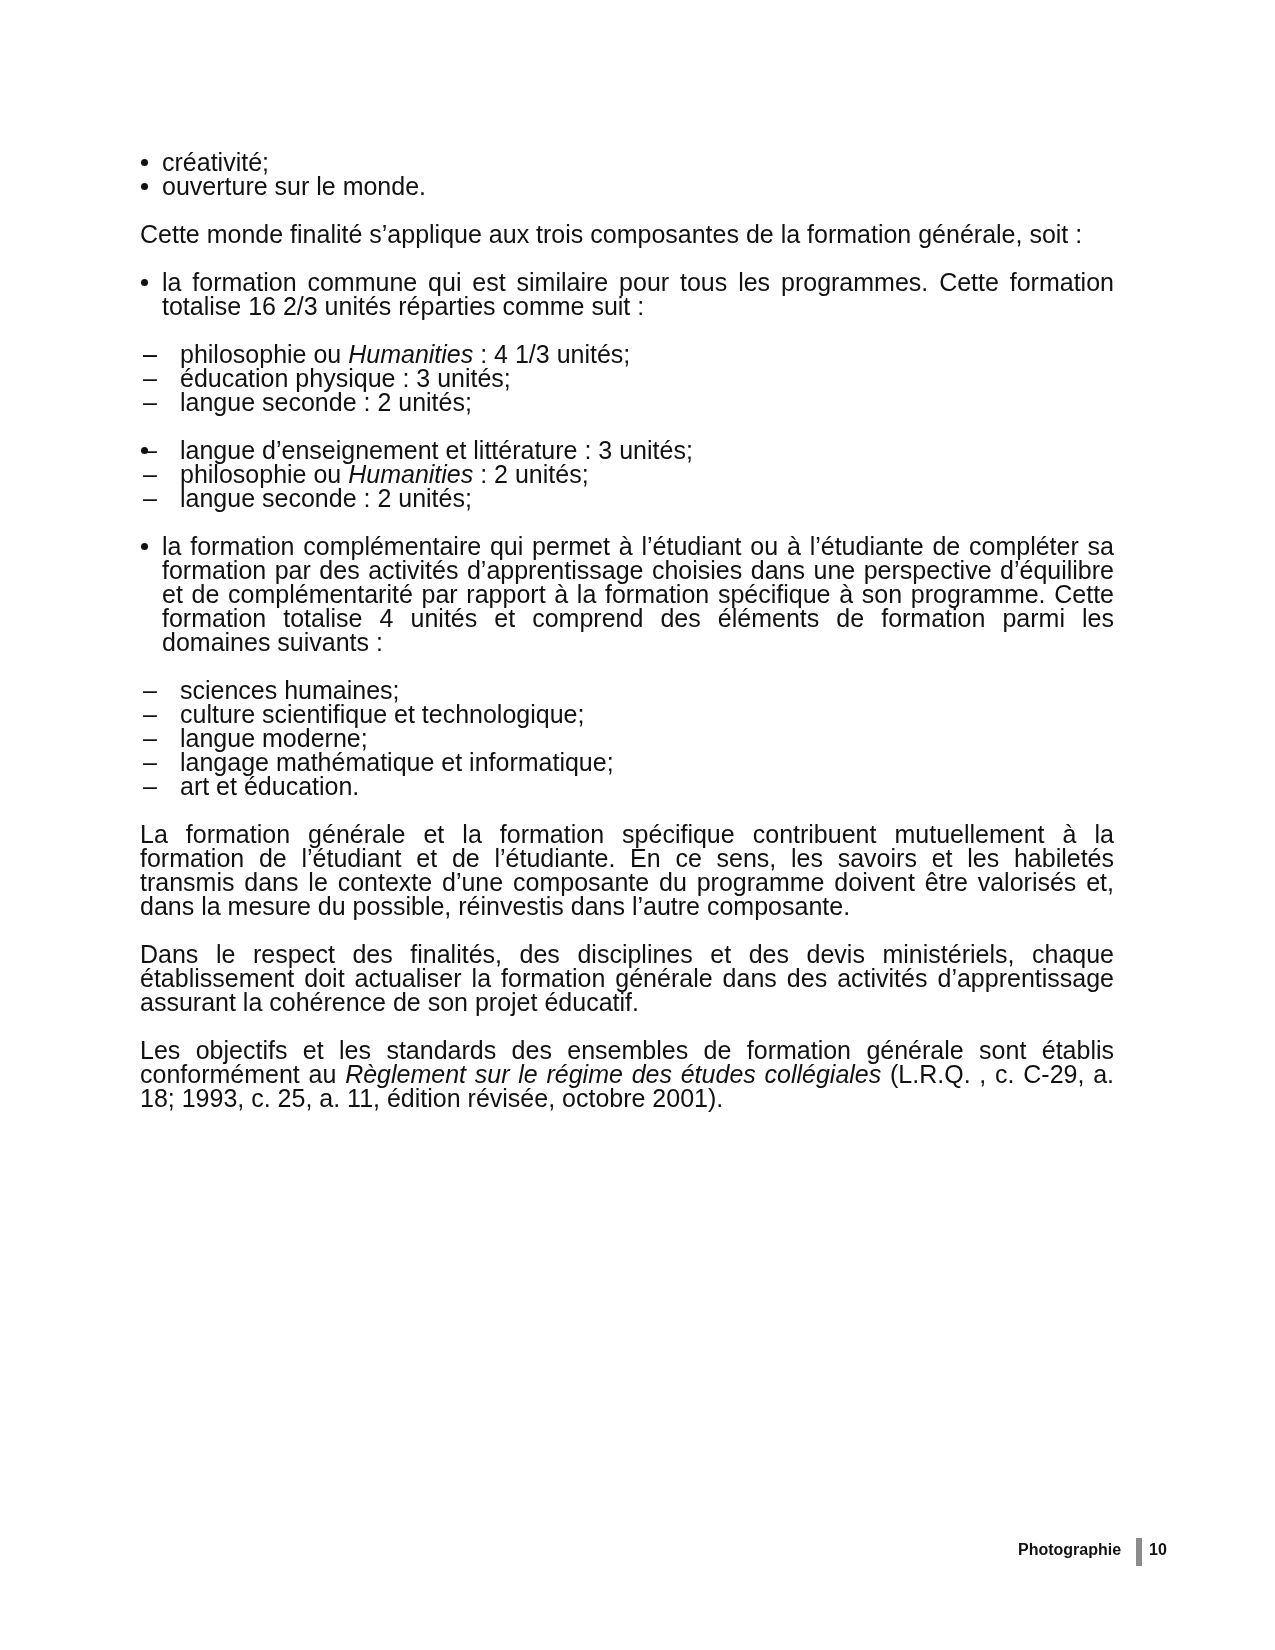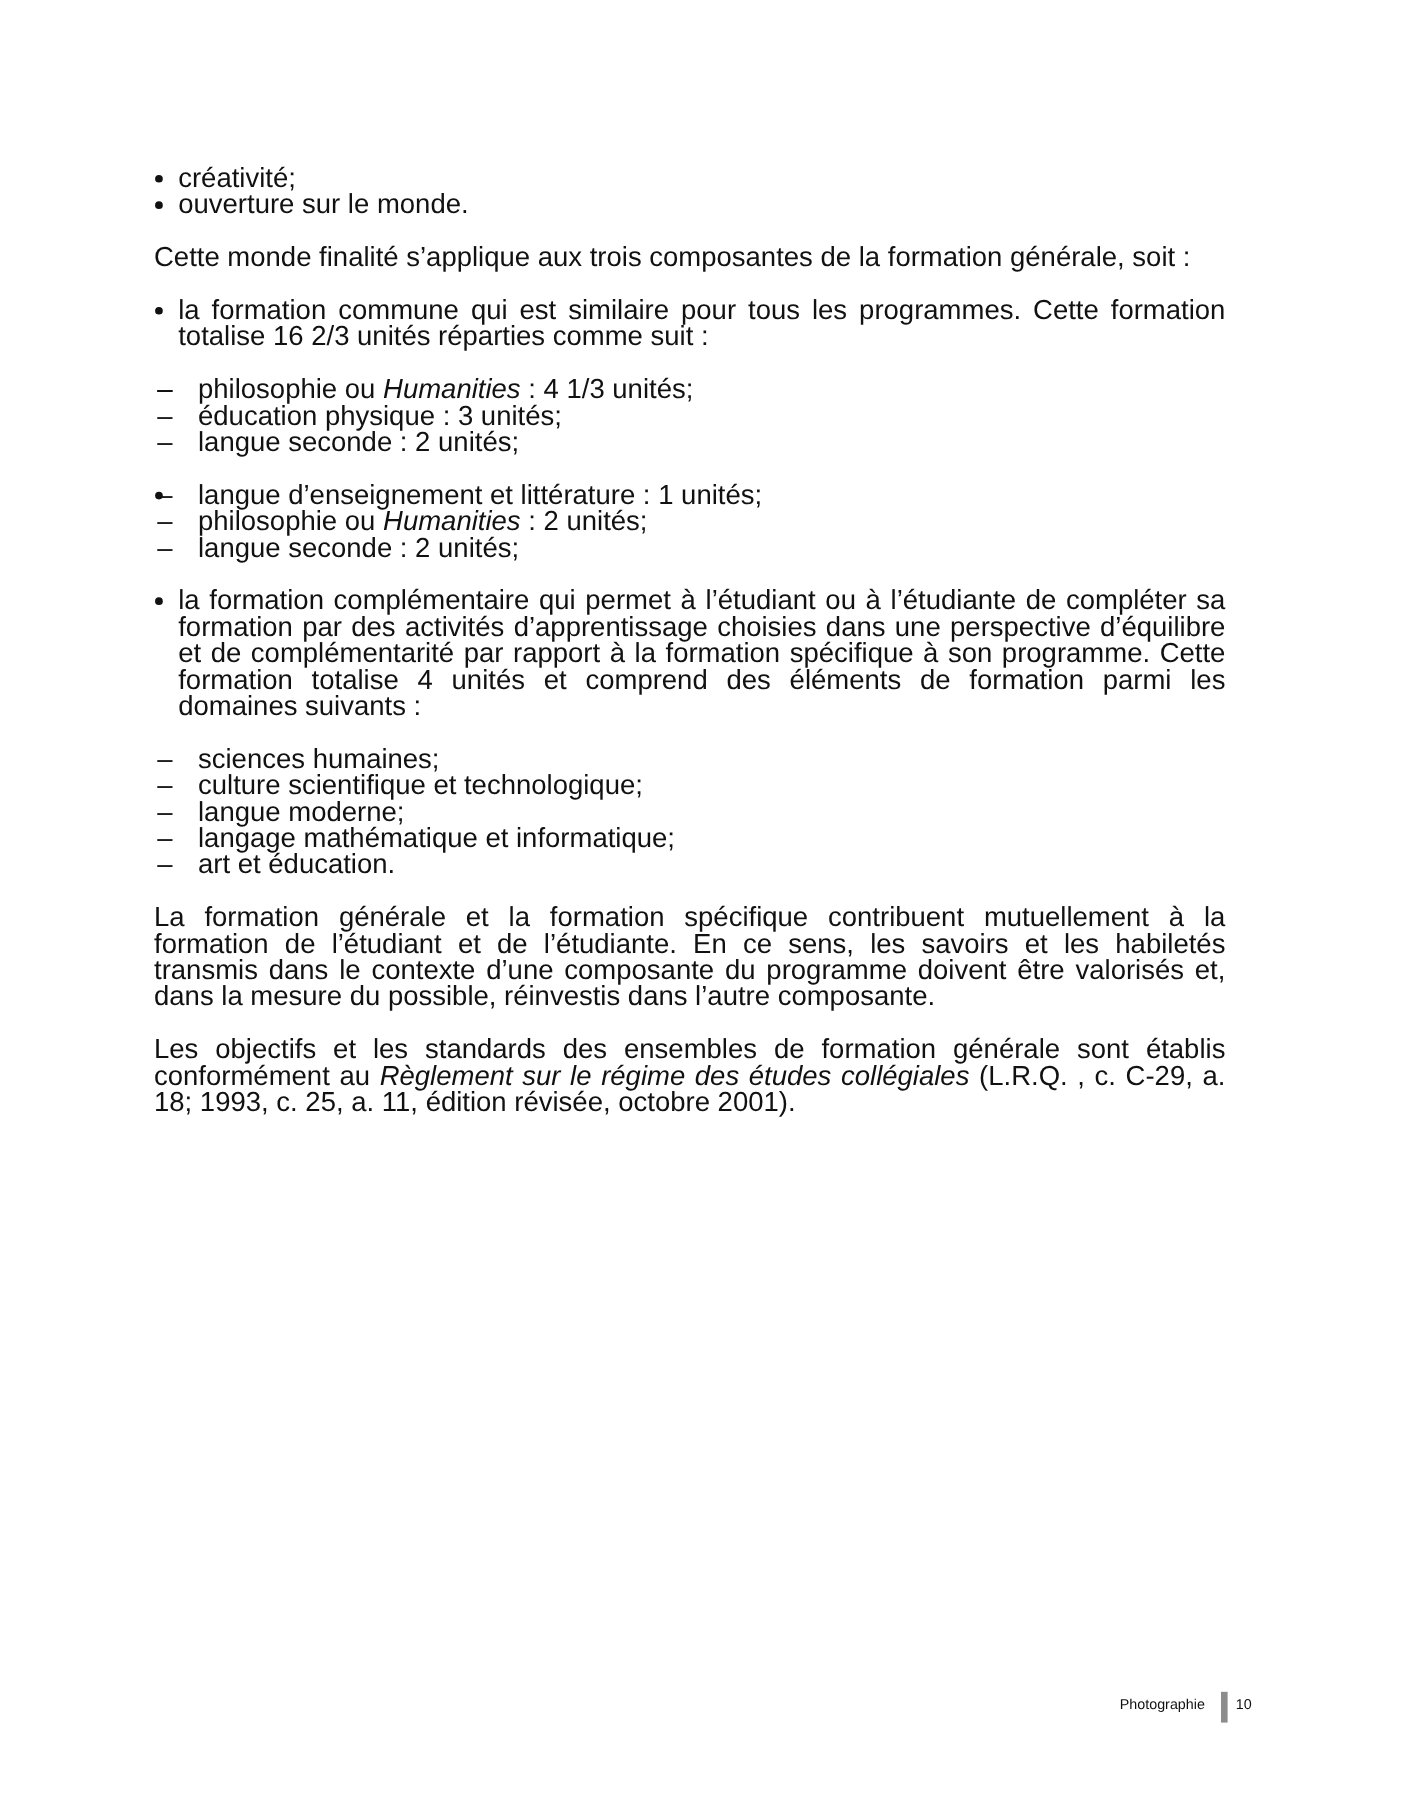--- a/index.html
+++ b/index.html
@@ -24,22 +24,22 @@
     ul.bullets.tight > li { margin: 0; }
     ul.bullets.spaced > li { margin-bottom: 24px; }
     ul.bullets.spaced > li:last-child { margin-bottom: 0; }
     .sub-intro { display: block; }
     ul.dashes { list-style: none; margin: 24px 0 0 0; padding: 0; }
     ul.dashes > li { position: relative; padding-left: 40px; margin-left: -22px; text-align: left; }
     ul.dashes > li .dash { position: absolute; left: 3px; top: 0; }
     em { font-style: italic; }
     .footer {
       position: absolute; left: 1018px; top: 1538px; height: 28px;
-      font-size: 13px; line-height: 20px; color: #111;
-      display: flex; align-items: flex-start;
+      font-size: 16px; line-height: 20px; color: #111;
+      display: flex; align-items: flex-start; font-weight: bold;
     }
     .footer .label { padding-top: 2px; }
     .footer .bar { width: 6px; height: 28px; background: #8c8c8c; margin: 0 7px 0 15px; }
     .footer .num { padding-top: 2px; text-align: right; }
   </style>
 </head>
 <body>
 
 <div class="page-body">
 
@@ -65,41 +65,42 @@
         <li><span class="dash">–</span></li>
         <li><span class="dash">–</span><span>philosophie ou </span><em>Humanities</em><span> : 4 1/3 unités;</span></li>
         <li><span class="dash">–</span><span>éducation physique : 3 unités;</span></li>
         <li><span class="dash">–</span><span>langue seconde : 2 unités;</span></li>
       </ul>
     </li>
 
     <li>
       <span class="bullet"></span>
       <ul class="dashes">
-        <li><span class="dash">–</span><span>langue d’enseignement et littérature : 1 unités;</span></li>
+        <li><span class="dash">–</span><span>langue d’enseignement et littérature : 3 unités;</span></li>
         <li><span class="dash">–</span><span>philosophie ou </span><em>Humanities</em><span> : 2 unités;</span></li>
         <li><span class="dash">–</span><span>langue seconde : 2 unités;</span></li>
       </ul>
     </li>
 
     <li>
       <span class="bullet"></span>
       <span class="sub-intro">la formation complémentaire qui permet à l’étudiant ou à l’étudiante de compléter sa formation par des activités d’apprentissage choisies dans une perspective d’équilibre et de complémentarité par rapport à la formation spécifique à son programme. Cette formation totalise 4 unités et comprend des éléments de formation parmi les domaines suivants :</span>
       <ul class="dashes">
         <li><span class="dash">–</span><span>sciences humaines;</span></li>
         <li><span class="dash">–</span><span>culture scientifique et technologique;</span></li>
         <li><span class="dash">–</span><span>langue moderne;</span></li>
         <li><span class="dash">–</span><span>langage mathématique et informatique;</span></li>
         <li><span class="dash">–</span><span>art et éducation.</span></li>
       </ul>
     </li>
   </ul>
 
   <p class="para">La formation générale et la formation spécifique contribuent mutuellement à la formation de l’étudiant et de l’étudiante. En ce sens, les savoirs et les habiletés transmis dans le contexte d’une composante du programme doivent être valorisés et, dans la mesure du possible, réinvestis dans l’autre composante.</p>
 
+  <p class="para">Dans le respect des finalités, des disciplines et des devis ministériels, chaque établissement doit actualiser la formation générale dans des activités d’apprentissage assurant la cohérence de son projet éducatif.</p>
 
   <p class="para"><span>Les objectifs et les standards des ensembles de formation générale sont établis conformément au </span><em>Règlement sur le régime des études collégiales</em><span> (L.R.Q. , c. C-29, a. 18; 1993, c. 25, a. 11, édition révisée, octobre 2001).</span></p>
 
 </div>
 
 <div class="footer">
   <span class="label">Photographie</span>
   <span class="bar"></span>
   <span class="num">10</span>
 </div>

